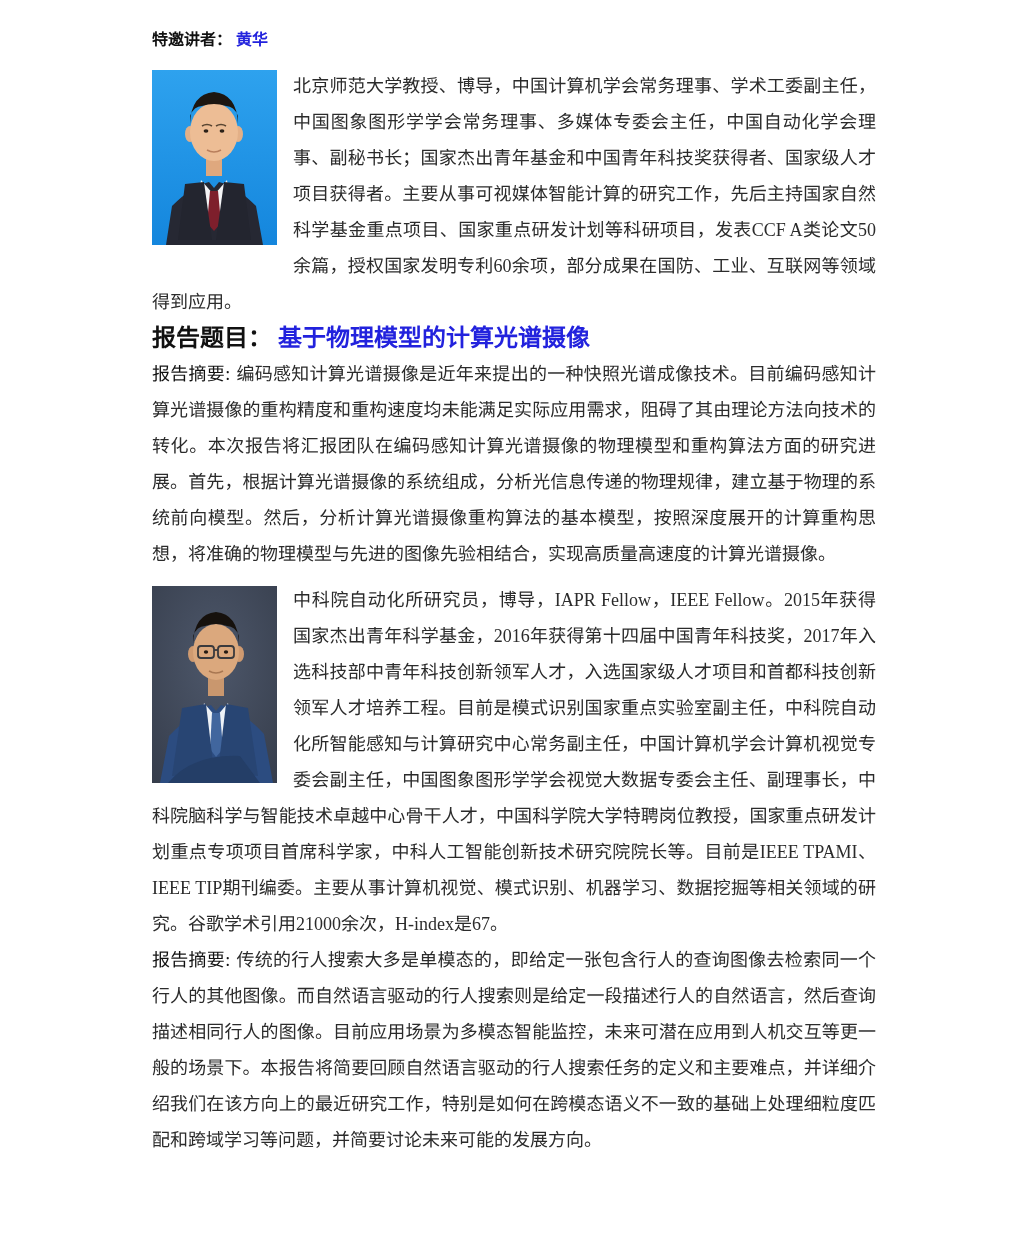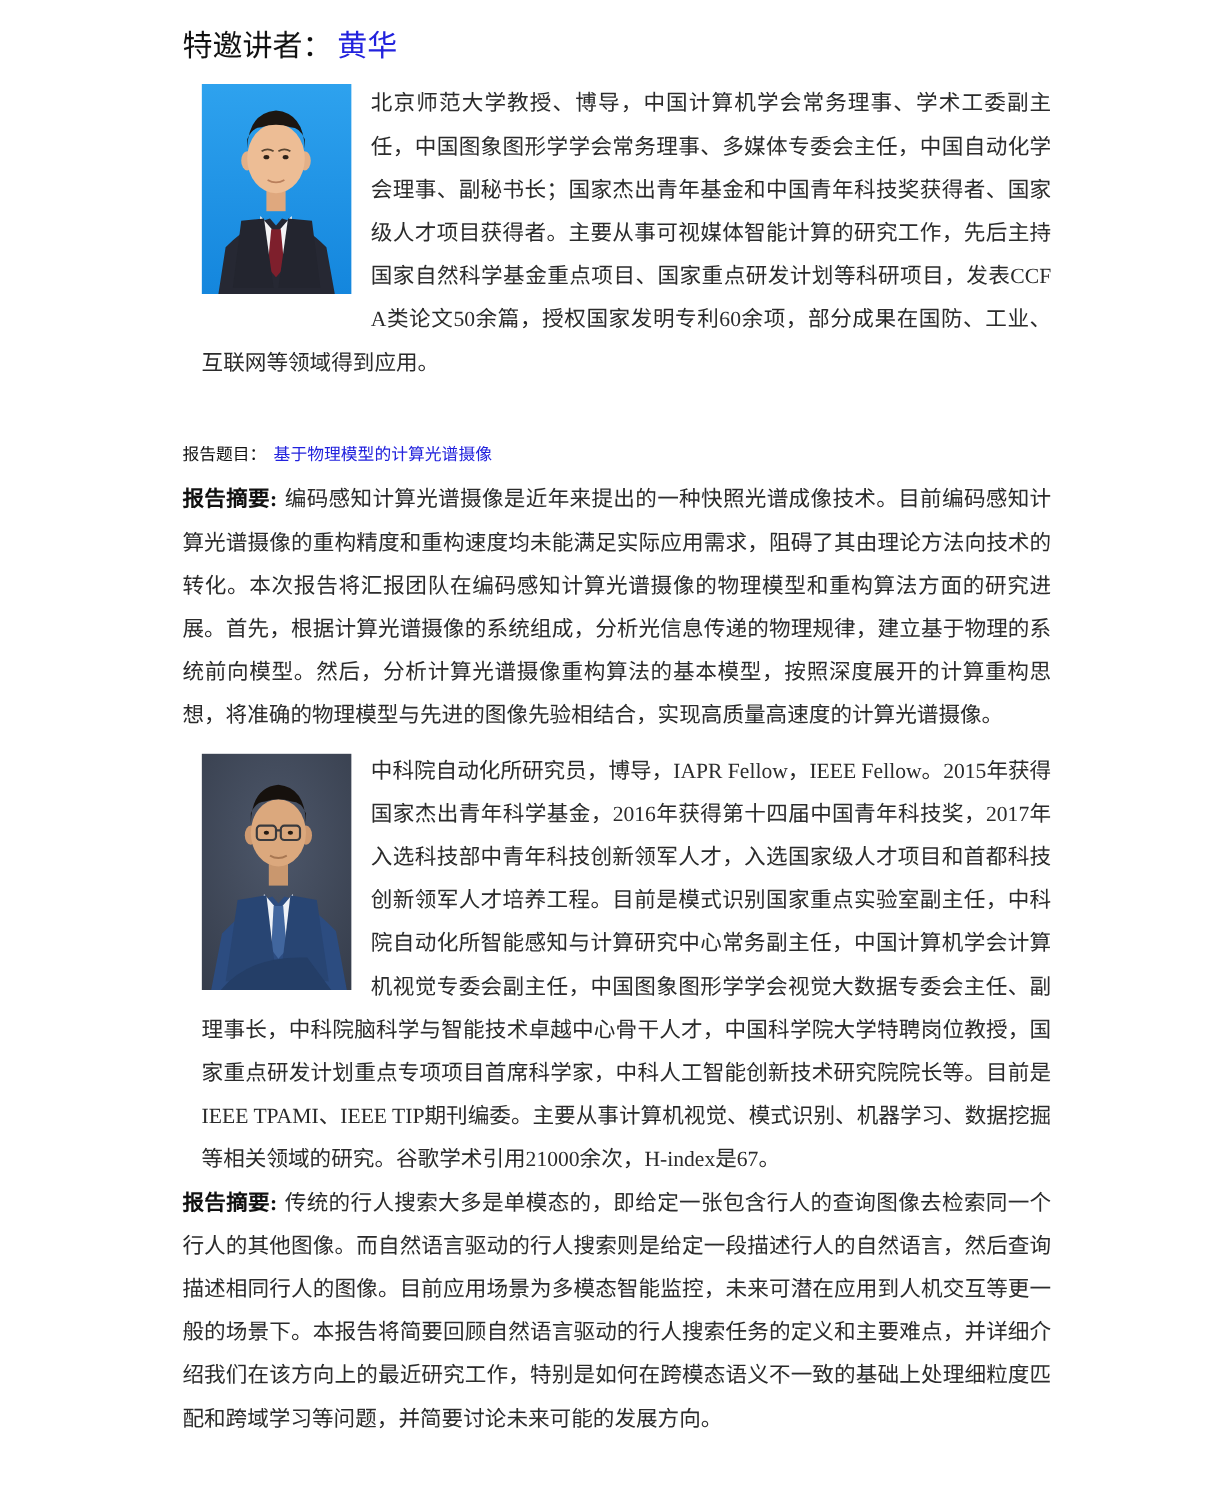--- a/index.html
+++ b/index.html
@@ -3,31 +3,31 @@
 <meta charset="utf-8">
 <style>
   * { margin:0; padding:0; box-sizing:border-box; }
   body {
     width:1024px; height:1239px; overflow:hidden;
     background:#ffffff; color:#2b2b2b;
     font-family:"Liberation Serif","DejaVu Serif",serif;
     font-size:18px; line-height:36px;
   }
   .content { padding:22px 148px 0 152px; }
-  .speaker-heading { font-size:25px; font-weight:normal; line-height:36px; color:#111; }
+  .speaker-heading { font-size:16px; font-weight:bold; line-height:36px; color:#111; }
   .speaker-heading .name { color:#2222dd; text-decoration:none; margin-left:4px; cursor:pointer; }
   .para { text-align:justify; }
-  .bio { margin-top:10px;margin-left:16px; }
+  .bio { margin-top:10px; }
   .photo { display:block; }
   .photo1 { float:left; width:125px; height:175px; margin:2px 16px 8px 0; }
   .photo2 { float:left; width:125px; height:197px; margin:4px 16px 8px 0; }
   .photo svg { display:block; width:100%; height:100%; }
-  .talk-title { font-size:14px; font-weight:normal; line-height:36px; color:#111;margin-top:42px; }
+  .talk-title { font-size:24px; font-weight:bold; line-height:36px; color:#111; }
   .talk-title .link { color:#2222dd; text-decoration:none; margin-left:6px; cursor:pointer; }
-  .abstract b { font-weight:bold; color:#111; margin-right:6px; }
+  .abstract b { font-weight:normal; color:#111; margin-right:6px; }
   .section2 { margin-top:8px; }
 </style>
 </head>
 <body>
 
 <div class="content">
 
   <section>
     <h2 class="speaker-heading"><span>特邀讲者：</span><a class="name">黄华</a></h2>
 

